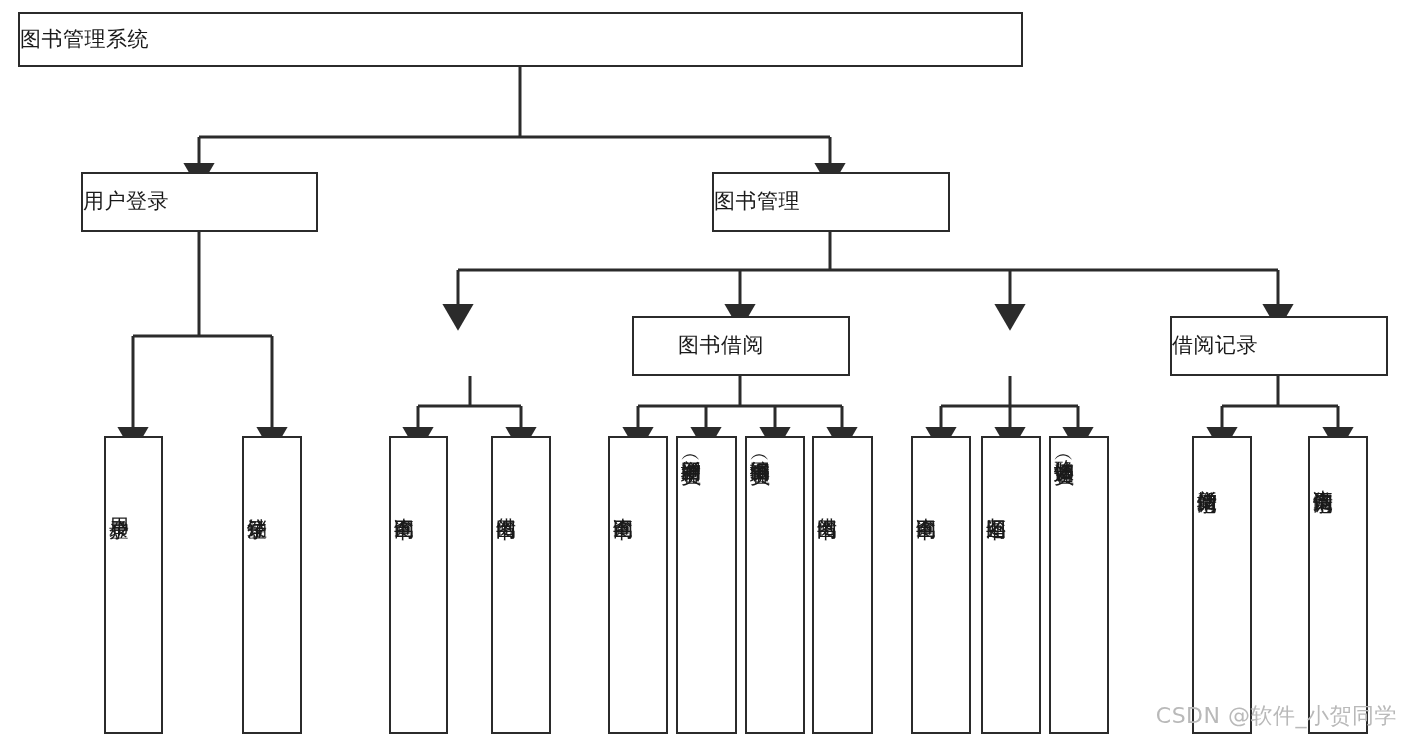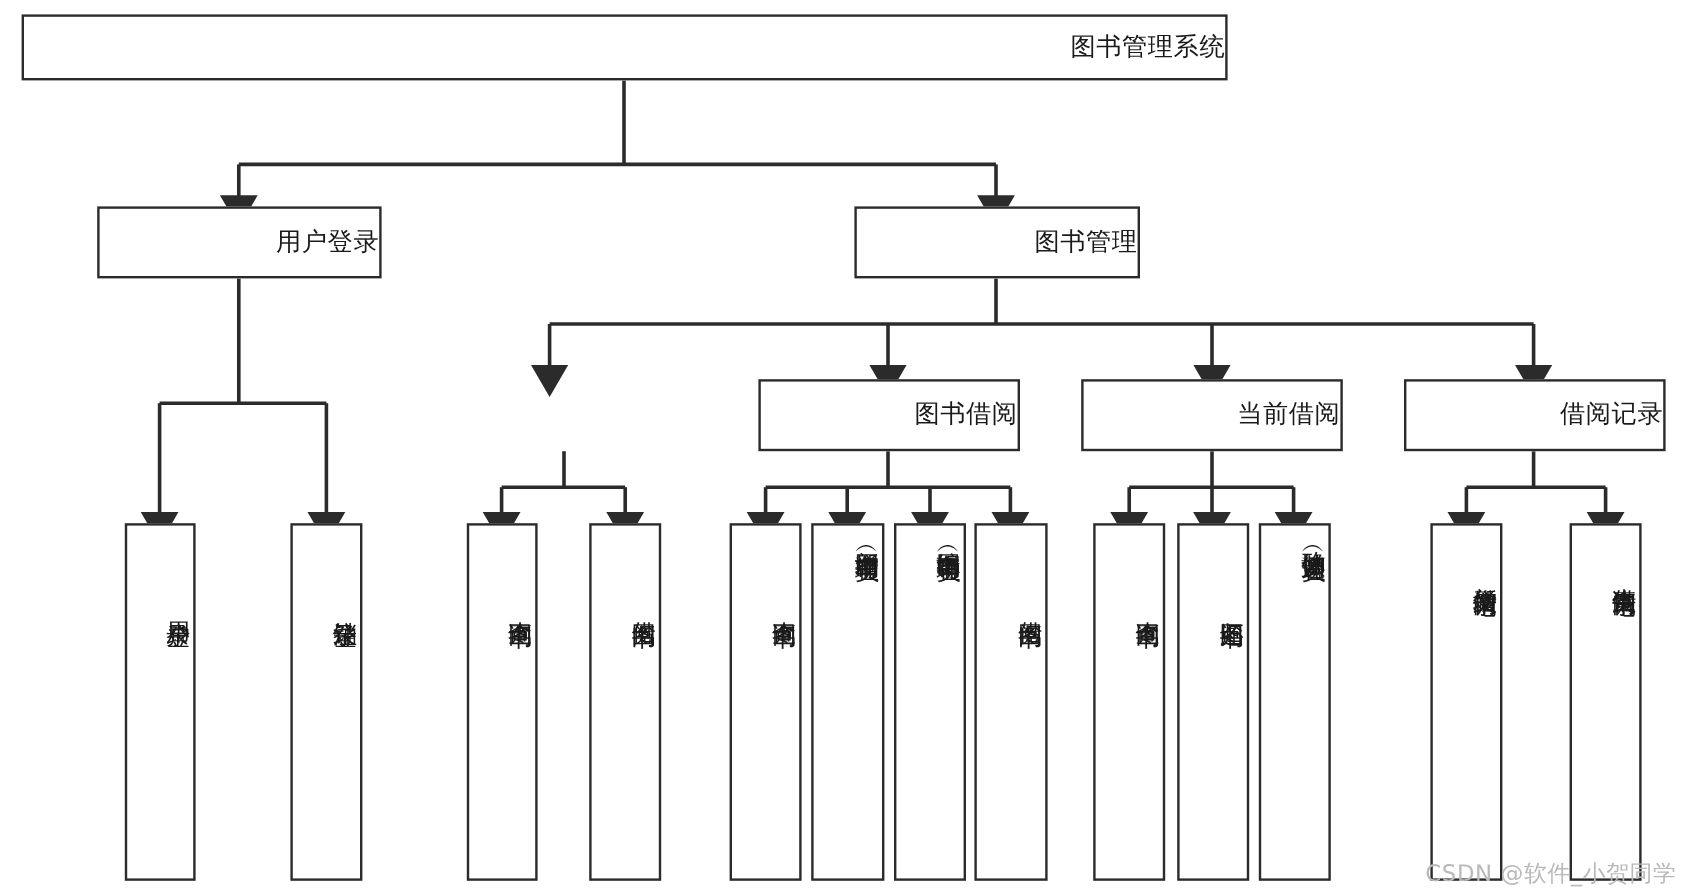--- a/index.html
+++ b/index.html
@@ -25,21 +25,21 @@
     height: 747px;
     pointer-events: none;
   }
   .node {
     position: absolute;
     box-sizing: border-box;
     border: 2px solid #2b2b2b;
     background: #ffffff;
     display: flex;
     align-items: center;
-    justify-content: flex-end;
+    justify-content: flex-start;
     color: #1a1a1a;
     z-index: 2;
   }
   .node.h-node {
     font-size: 21px;
     line-height: 1.2;
     letter-spacing: 0.5px;
   }
   .node.v-node {
     font-size: 20px;
@@ -56,22 +56,22 @@
   }
   .vtext.pad {
     padding-top: 58px;
   }
   .vtext.pad-sm {
     padding-top: 30px;
   }
   .watermark {
     position: absolute;
     right: 8px;
-    bottom: 6px;
-    font-size: 19px;
+    bottom: 16px;
+    font-size: 22px;
     color: #b9b9b9;
     letter-spacing: 0.5px;
     z-index: 5;
     white-space: nowrap;
   }
 </style>
 </head>
 <body>
 
 <div id="canvas">
@@ -133,23 +133,20 @@
   <div class="node h-node" style="left:81px; top:172px; width:237px; height:60px;">
     <span>用户登录</span>
   </div>
   <div class="node h-node" style="left:712px; top:172px; width:238px; height:60px;">
     <span>图书管理</span>
   </div>
 
   <div class="node h-node" style="left:632px; top:316px; width:218px; height:60px;padding-left:44px;">
     <span>图书借阅</span>
   </div>
-  <div class="node h-node" style="left:901px; top:316px; width:218px; height:60px;">
-    <span>当前借阅</span>
-  </div>
   <div class="node h-node" style="left:1170px; top:316px; width:218px; height:60px;">
     <span>借阅记录</span>
   </div>
 
   <div class="node v-node" style="left:104px; top:436px; width:59px; height:298px;">
     <span class="vtext pad">用户登录</span>
   </div>
   <div class="node v-node" style="left:242px; top:436px; width:60px; height:298px;">
     <span class="vtext pad">注销登录</span>
   </div>

